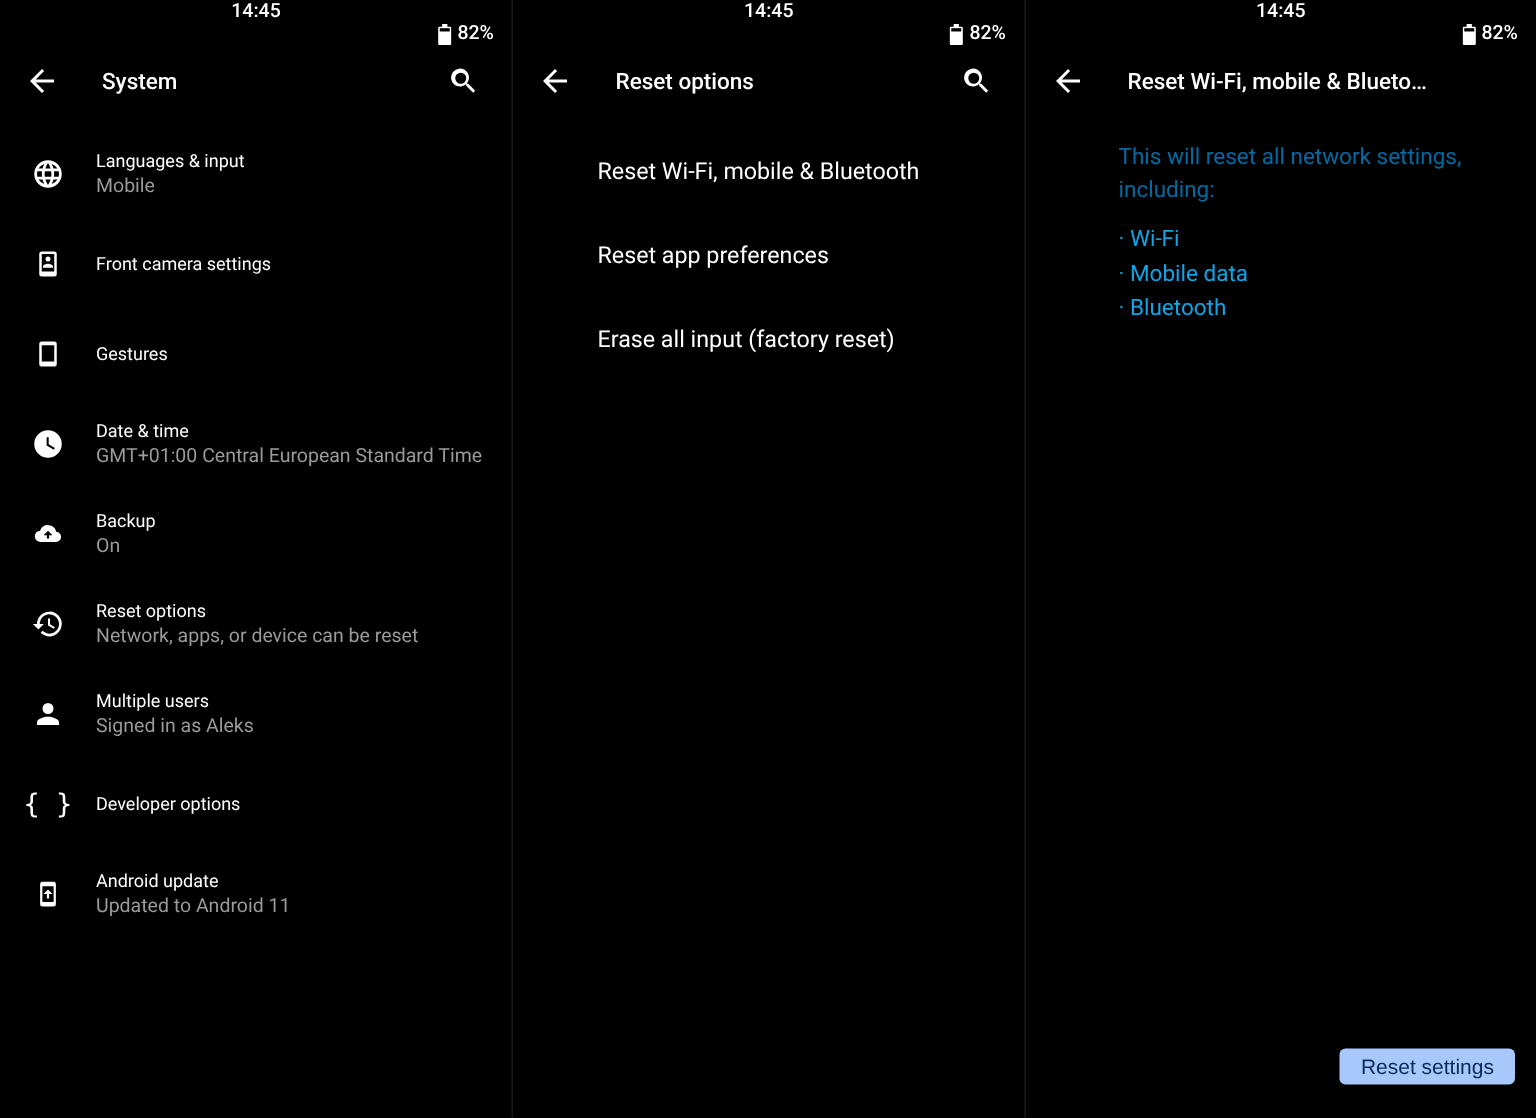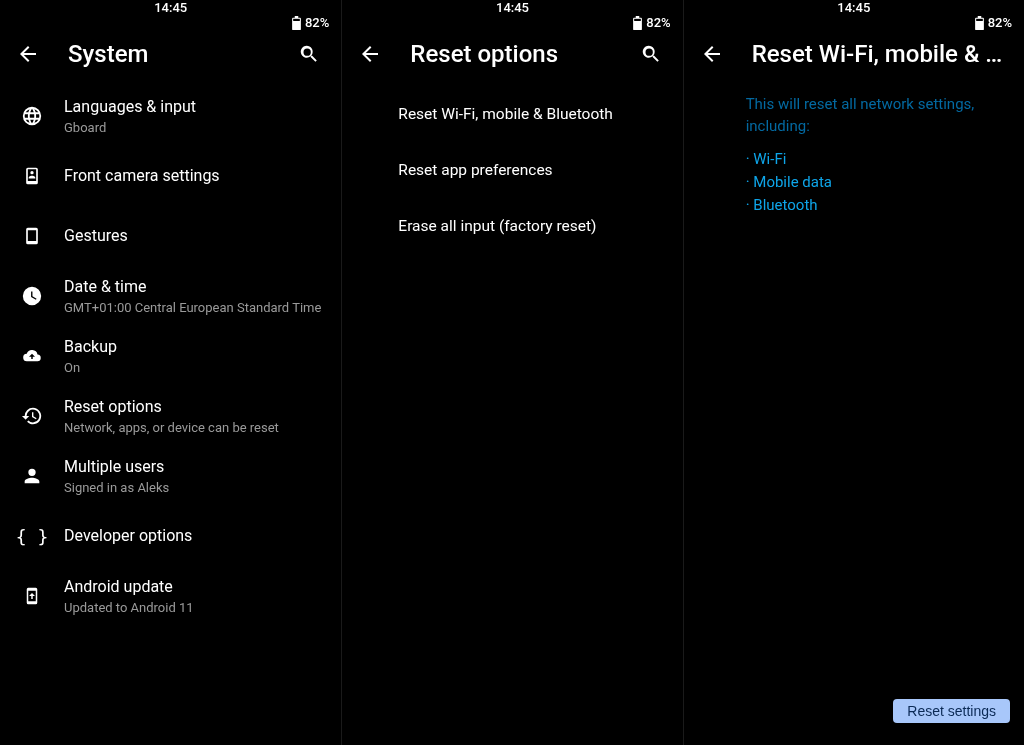--- a/index.html
+++ b/index.html
@@ -39,21 +39,21 @@
 
   
   .app-bar {
     height: 52px;
     display: flex;
     align-items: center;
     padding: 0 12px 0 8px;
     gap: 20px;
   }
   .app-bar .title {
-    font-size: 24px;
+    font-size: 15px;
     font-weight: 500;
     flex: 1;
     white-space: nowrap;
     overflow: hidden;
     text-overflow: ellipsis;
   }
   .icon-btn {
     width: 40px;
     height: 40px;
     display: flex;
@@ -75,21 +75,21 @@
   }
   .row .icon-col {
     width: 64px;
     display: flex;
     justify-content: center;
     align-items: center;
     flex-shrink: 0;
   }
   .row .icon-col svg { fill: #fff; }
   .row .text-col { flex: 1; }
-  .row .primary { font-size: 16px; color: #fff; line-height: 1.35; }
+  .row .primary { font-size: 12px; color: #fff; line-height: 1.35; }
   .row .secondary { font-size: 13px; color: #9a9a9a; line-height: 1.35; margin-top: 1px; }
 
   .row.simple { padding-left: 56px; min-height: 56px; }
   .row.simple .primary { font-size: 15.5px; }
 
   
   .body-text {
     padding: 14px 20px 0 62px;
     font-size: 15px;
     color: #0369a1;
@@ -157,21 +157,21 @@
   <div class="list">
 
     <div class="row">
       <div class="icon-col">
           <svg width="22" height="22" viewBox="0 0 24 24">
             <path d="M12 2a10 10 0 1 0 0 20 10 10 0 0 0 0-20zm6.93 6h-2.95a15 15 0 0 0-1.32-3.35A8 8 0 0 1 18.93 8zM12 4.04c.83 1.2 1.48 2.53 1.91 3.96h-3.82c.43-1.43 1.08-2.76 1.91-3.96zM4.26 14a8 8 0 0 1 0-4h3.38a16 16 0 0 0 0 4H4.26zm.81 2h2.95c.32 1.18.76 2.3 1.32 3.35A8 8 0 0 1 5.07 16zm2.95-8H5.07a8 8 0 0 1 4.27-3.35A15 15 0 0 0 8.02 8zM12 19.96c-.83-1.2-1.48-2.53-1.91-3.96h3.82c-.43 1.43-1.08 2.76-1.91 3.96zM14.34 14H9.66a14 14 0 0 1 0-4h4.68a14 14 0 0 1 0 4zm.32 5.35c.55-1.05.99-2.17 1.32-3.35h2.95a8 8 0 0 1-4.27 3.35zM16.36 14a16 16 0 0 0 0-4h3.38a8 8 0 0 1 0 4h-3.38z"></path>
           </svg>
         </div>
       <div class="text-col">
         <div class="primary">Languages &amp; input</div>
-        <div class="secondary">Gboard</div>
+        <div class="secondary">Mobile</div>
       </div>
     </div>
 
     <div class="row">
       <div class="icon-col">
           <svg width="20" height="24" viewBox="0 0 24 24">
             <path d="M7 2h10a2 2 0 0 1 2 2v16a2 2 0 0 1-2 2H7a2 2 0 0 1-2-2V4a2 2 0 0 1 2-2zm0 2v14h10V4H7zm5 2a2 2 0 1 1 0 4 2 2 0 0 1 0-4zm-4 8c0-1.5 2.67-2.25 4-2.25S16 12.5 16 14v1H8v-1z"></path>
           </svg>
         </div>
       <div class="text-col">

